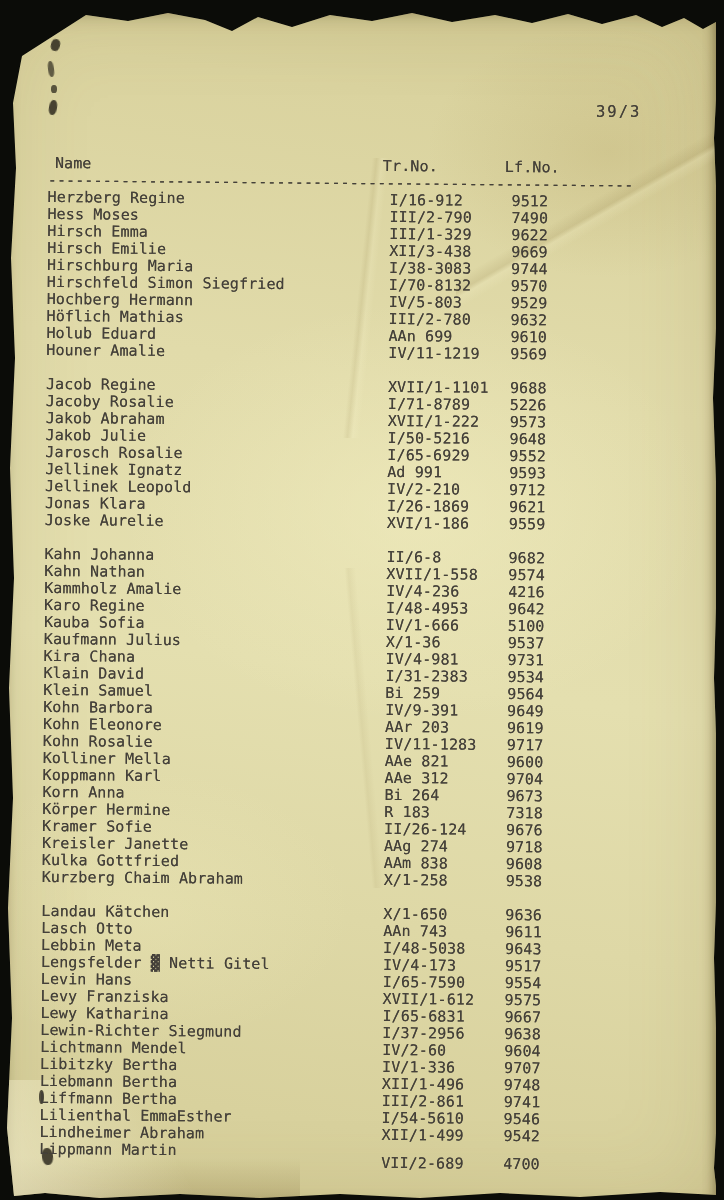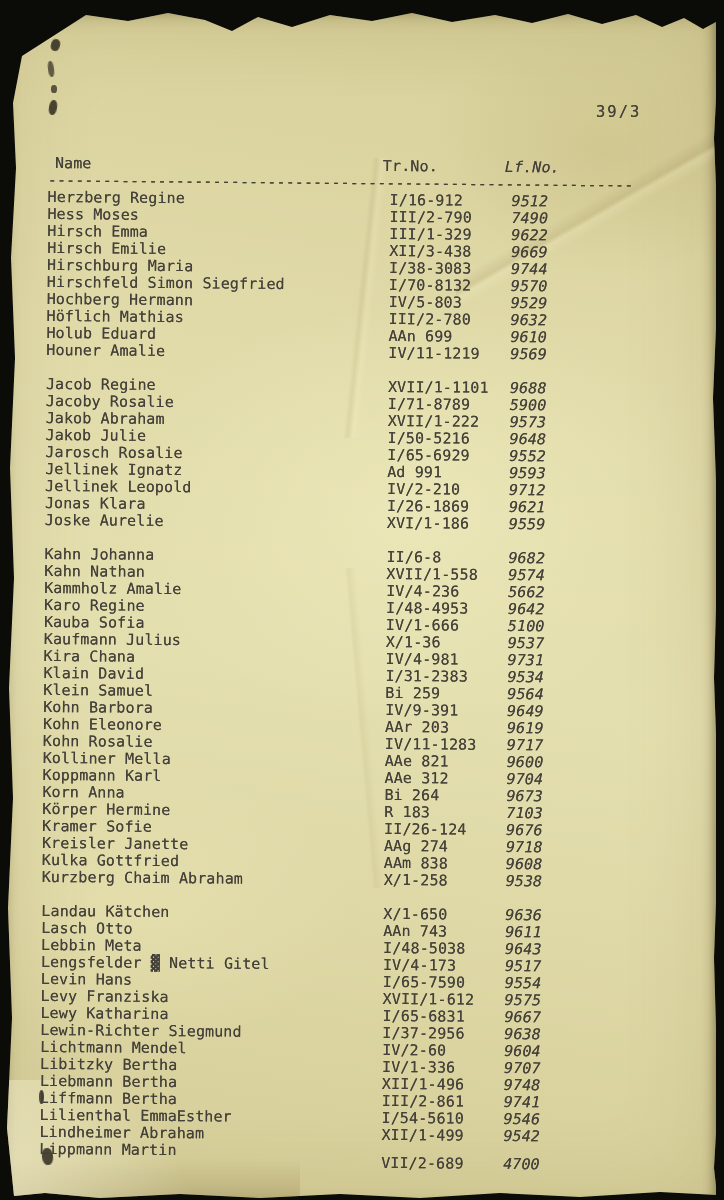--- a/index.html
+++ b/index.html
@@ -61,21 +61,21 @@
   }
   .page-number {
     position:absolute; left:596px; top:95px;
     color:var(--ink,#44403a); font-size:15.5px; letter-spacing:2px;
     text-shadow:0 0 0.6px rgba(58,54,44,0.75);
   }
   .thead { display:flex; line-height:17px; }
   .separator { line-height:17px; white-space:nowrap; overflow:hidden; }
   .c-name { display:inline-block; width:342px; }
   .c-tr   { display:inline-block; width:122px; }
-  .c-lf   { display:inline-block;font-style:italic; }
+  .c-lf   { display:inline-block; }
   .thead .c-name { padding-left:7px; width:335px; }
   .row { display:flex; line-height:17px; white-space:nowrap; }
   .group { margin-top:17px; }
   .group:first-child { margin-top:0; }
   #table-body { margin-top:0; }
   .group:last-child .row:last-child .c-tr,
   .group:last-child .row:last-child .c-lf { position:relative; top:11px; }
 </style>
 </head>
 <body>
@@ -158,21 +158,21 @@
           </div>
           <div class="group">
             <div class="row">
               <span class="c-name">Jacob Regine</span>
               <span class="c-tr">XVII/1-1101</span>
               <span class="c-lf">9688</span>
             </div>
             <div class="row">
               <span class="c-name">Jacoby Rosalie</span>
               <span class="c-tr">I/71-8789</span>
-              <span class="c-lf">5900</span>
+              <span class="c-lf">5226</span>
             </div>
             <div class="row">
               <span class="c-name">Jakob Abraham</span>
               <span class="c-tr">XVII/1-222</span>
               <span class="c-lf">9573</span>
             </div>
             <div class="row">
               <span class="c-name">Jakob Julie</span>
               <span class="c-tr">I/50-5216</span>
               <span class="c-lf">9648</span>
@@ -210,21 +210,21 @@
               <span class="c-lf">9682</span>
             </div>
             <div class="row">
               <span class="c-name">Kahn Nathan</span>
               <span class="c-tr">XVII/1-558</span>
               <span class="c-lf">9574</span>
             </div>
             <div class="row">
               <span class="c-name">Kammholz Amalie</span>
               <span class="c-tr">IV/4-236</span>
-              <span class="c-lf">5662</span>
+              <span class="c-lf">4216</span>
             </div>
             <div class="row">
               <span class="c-name">Karo Regine</span>
               <span class="c-tr">I/48-4953</span>
               <span class="c-lf">9642</span>
             </div>
             <div class="row">
               <span class="c-name">Kauba Sofia</span>
               <span class="c-tr">IV/1-666</span>
               <span class="c-lf">5100</span>
@@ -275,21 +275,21 @@
               <span class="c-lf">9704</span>
             </div>
             <div class="row">
               <span class="c-name">Korn Anna</span>
               <span class="c-tr">Bi 264</span>
               <span class="c-lf">9673</span>
             </div>
             <div class="row">
               <span class="c-name">Körper Hermine</span>
               <span class="c-tr">R 183</span>
-              <span class="c-lf">7103</span>
+              <span class="c-lf">7318</span>
             </div>
             <div class="row">
               <span class="c-name">Kramer Sofie</span>
               <span class="c-tr">II/26-124</span>
               <span class="c-lf">9676</span>
             </div>
             <div class="row">
               <span class="c-name">Kreisler Janette</span>
               <span class="c-tr">AAg 274</span>
               <span class="c-lf">9718</span>

